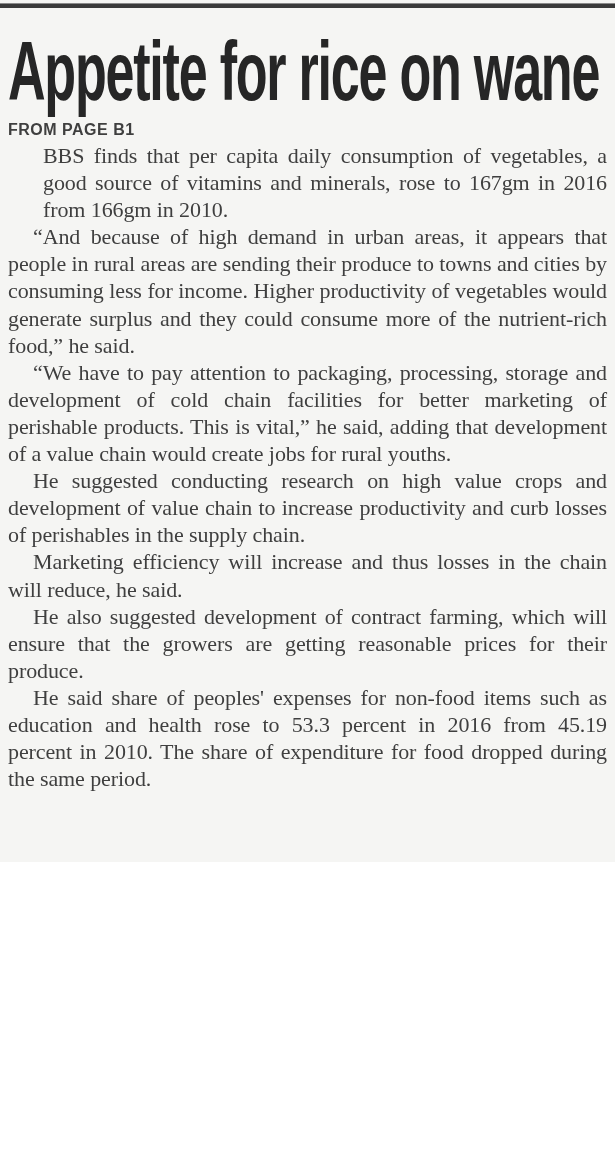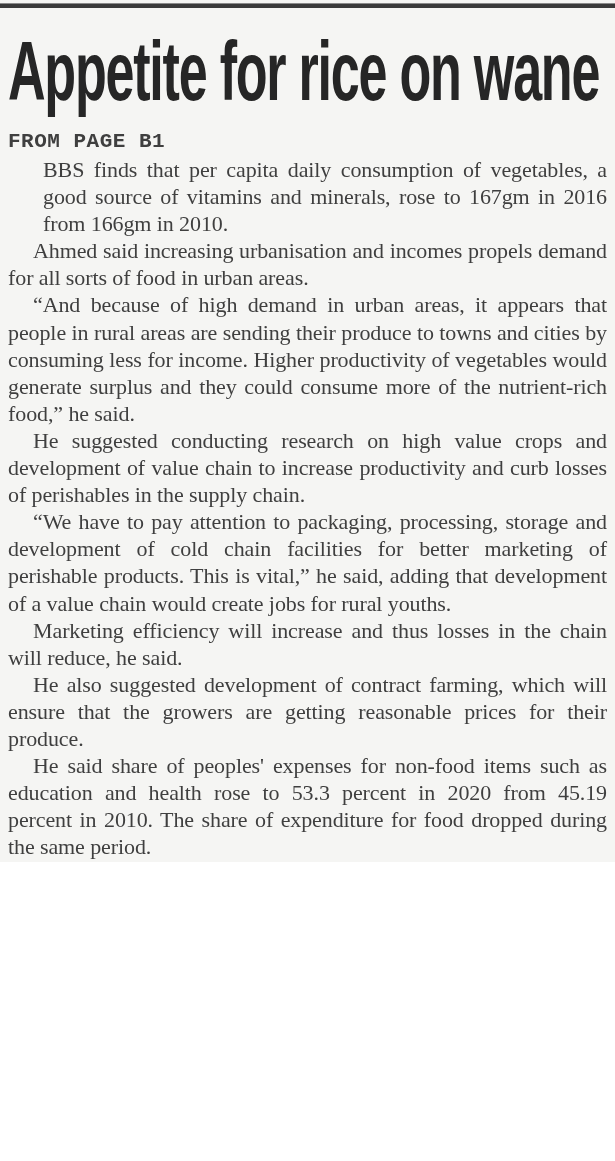--- a/index.html
+++ b/index.html
@@ -37,24 +37,24 @@
     font-weight: bold;
     font-size: 84px;
     line-height: 88px;
     letter-spacing: -2px;
     color: var(--headline-color, #262626);
     transform: scaleX(0.62);
     transform-origin: left top;
     white-space: nowrap;
   }
   .kicker {
-    margin-top: 13px;
-    font-family: Liberation Mono, monospace;
+    margin-top: 4px;
+    font-family: Liberation Sans, sans-serif;
     font-weight: bold;
-    font-size: 21px;
+    font-size: 16px;
     letter-spacing: 0.5px;
     color: var(--text-color, #3f3f3f);
   }
   .article-body {
     margin-top: 3px;
   }
   .article-body p {
     font-size: 22px;
     line-height: 27.1px;
     color: var(--text-color, #3f3f3f);
@@ -74,21 +74,20 @@
   <div class="top-rule"></div>
 
   <div class="headline-wrap">
     <h1 class="headline">Appetite for rice on wane</h1>
   </div>
 
   <div class="kicker">FROM PAGE B1</div>
 
   <div class="article-body">
       <p>BBS finds that per capita daily consumption of vegetables, a good source of vitamins and minerals, rose to 167gm in 2016 from 166gm in 2010.</p>
-      <p>Ahmed said increasing urbanisation and incomes propels demand for all sorts of food in urban areas.</p>
       <p>“And because of high demand in urban areas, it appears that people in rural areas are sending their produce to towns and cities by consuming less for income. Higher productivity of vegetables would generate surplus and they could consume more of the nutrient-rich food,” he said.</p>
+      <p>“We have to pay attention to packaging, processing, storage and development of cold chain facilities for better marketing of perishable products. This is vital,” he said, adding that development of a value chain would create jobs for rural youths.</p>
       <p>He suggested conducting research on high value crops and development of value chain to increase productivity and curb losses of perishables in the supply chain.</p>
-      <p>“We have to pay attention to packaging, processing, storage and development of cold chain facilities for better marketing of perishable products. This is vital,” he said, adding that development of a value chain would create jobs for rural youths.</p>
       <p>Marketing efficiency will increase and thus losses in the chain will reduce, he said.</p>
       <p>He also suggested development of contract farming, which will ensure that the growers are getting reasonable prices for their produce.</p>
-      <p>He said share of peoples' expenses for non-food items such as education and health rose to 53.3 percent in 2020 from 45.19 percent in 2010. The share of expenditure for food dropped during the same period.</p>
+      <p>He said share of peoples' expenses for non-food items such as education and health rose to 53.3 percent in 2016 from 45.19 percent in 2010. The share of expenditure for food dropped during the same period.</p>
     </div>
 </div>
 
 </body></html>

